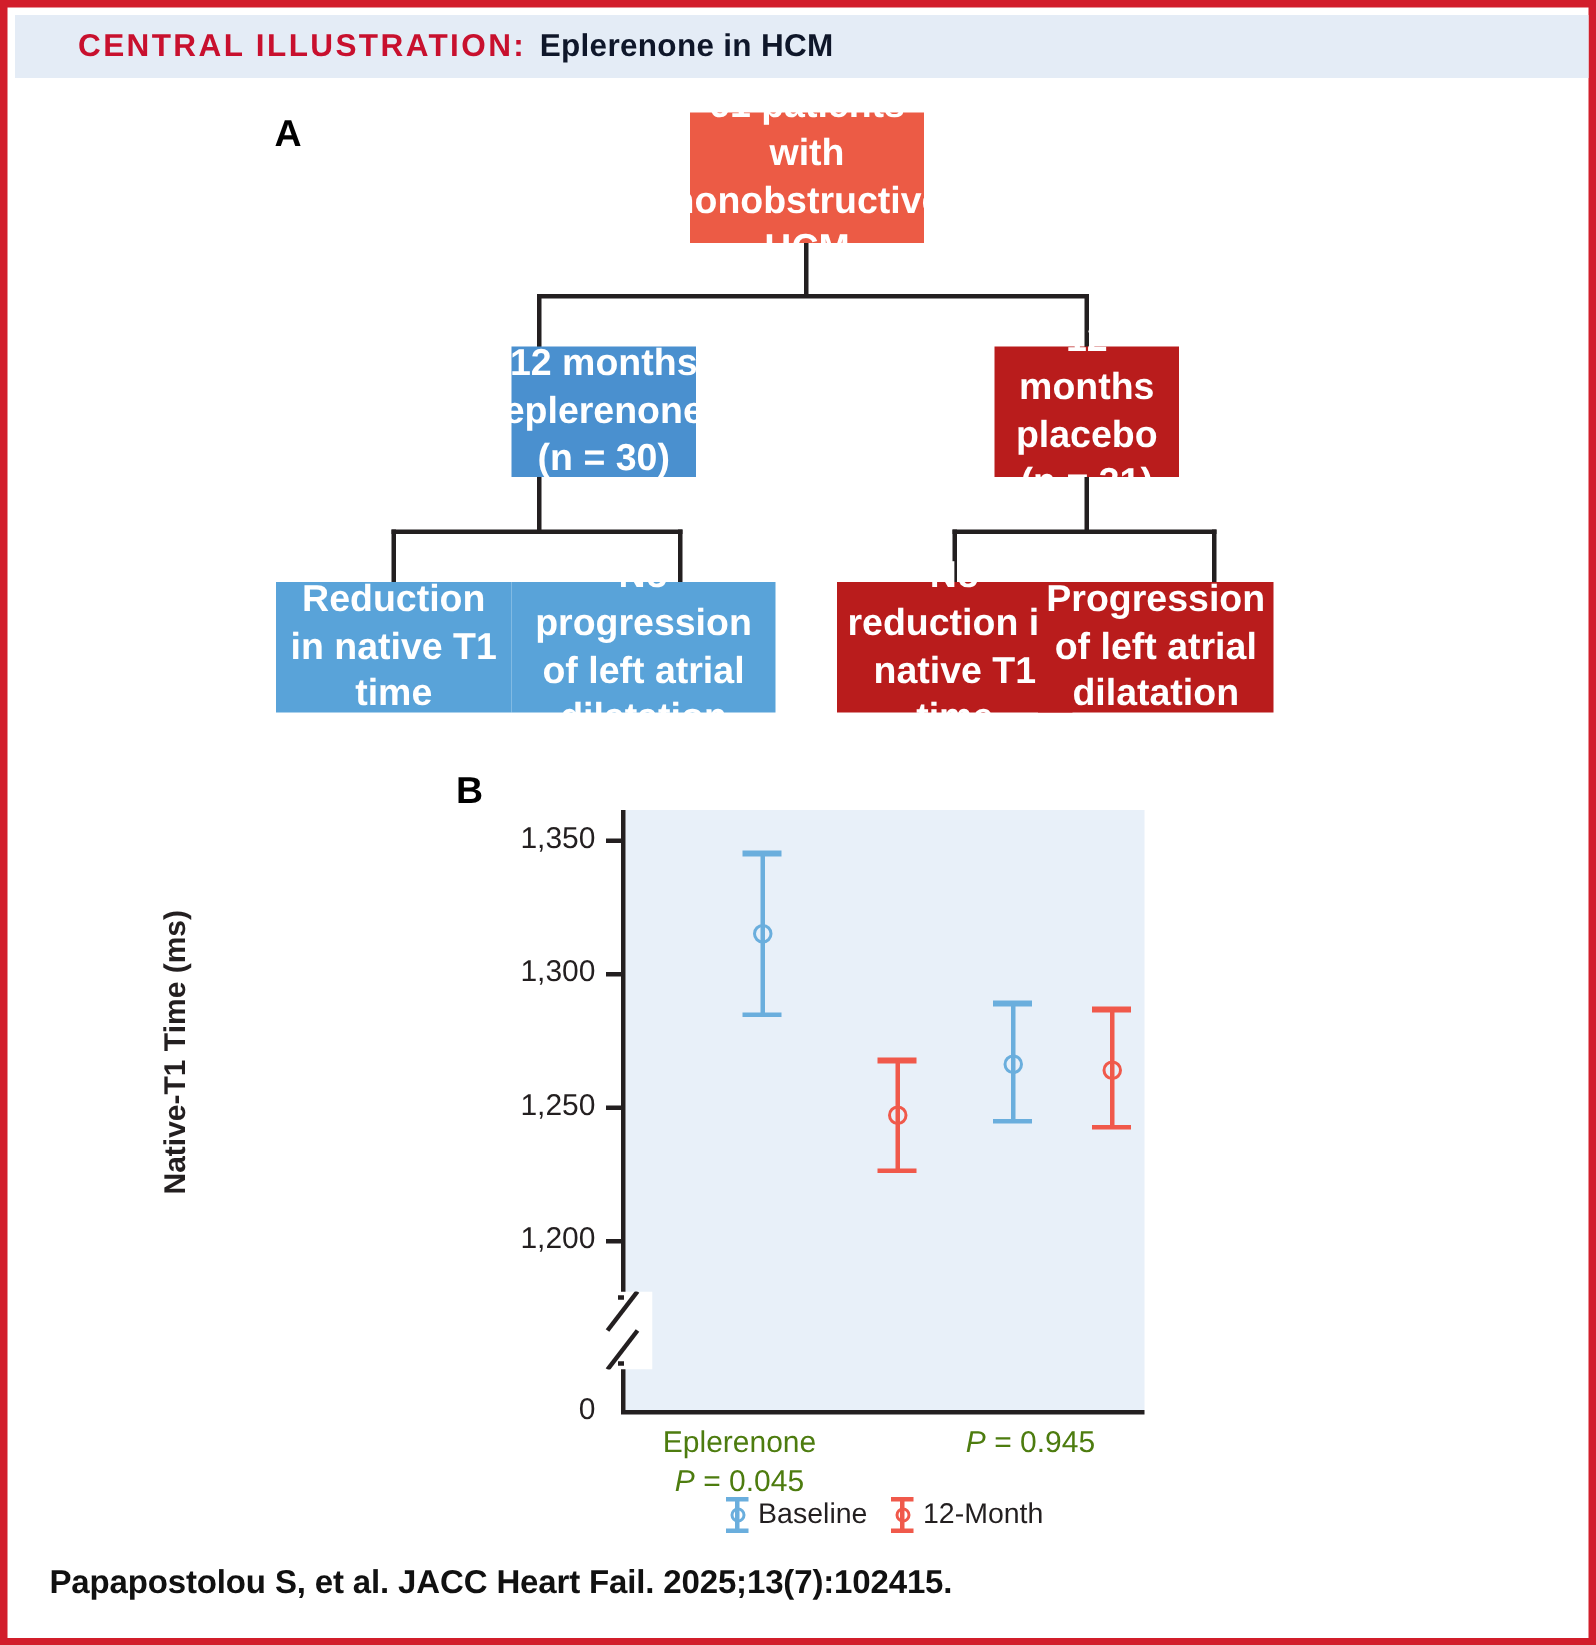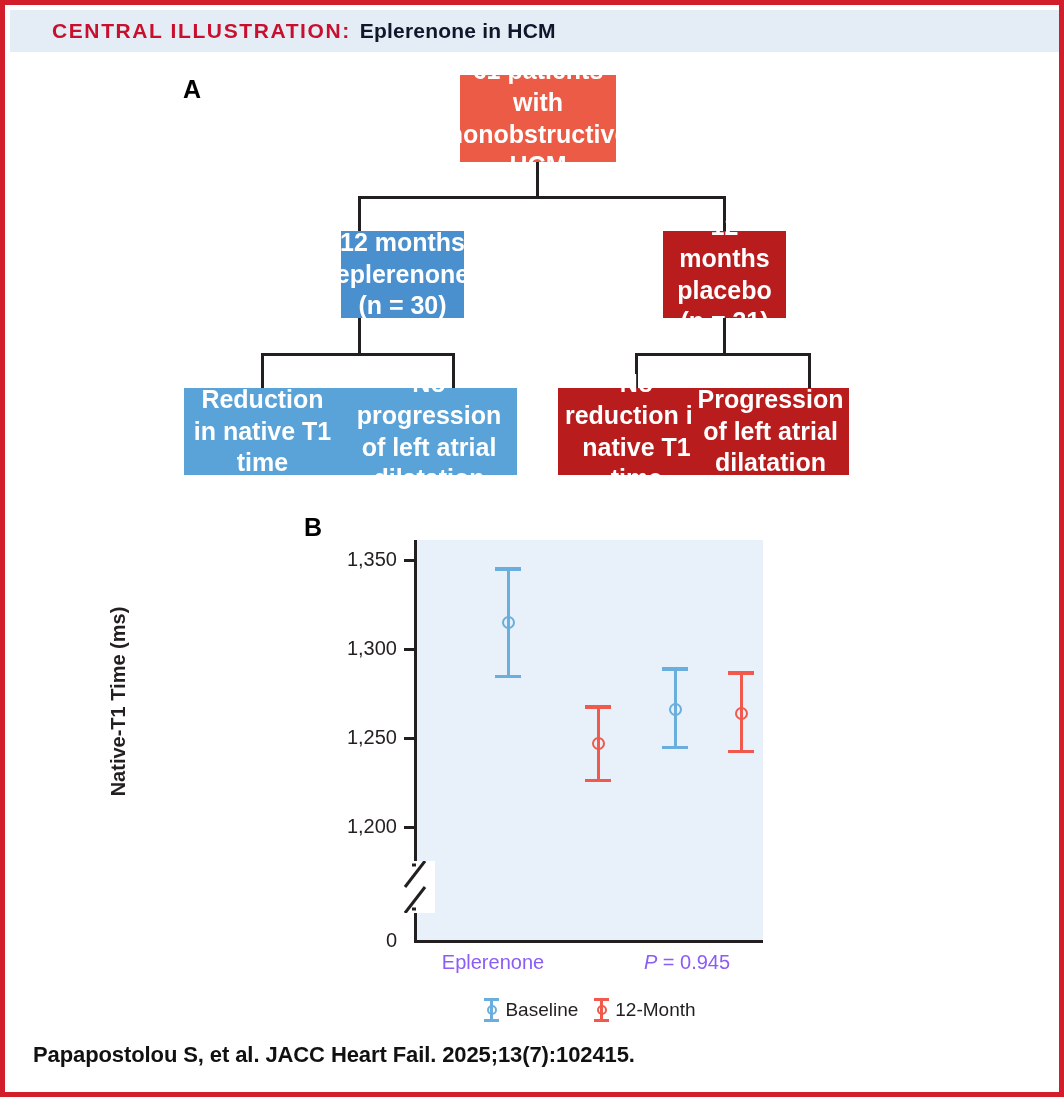--- a/index.html
+++ b/index.html
@@ -146,21 +146,21 @@
   }
   .errbar.blue { color: #6aaedd; }
   .errbar.red  { color: #f0594b; }
   .errbar .stem, .errbar .cap { background: currentColor; }
 
   .xlabel {
     position: absolute;
     text-align: center;
     font-size: 20px;
     line-height: 1.3;
-    color: #8b5cf6;
+    color: #4d7c0f;
   }
   .xlabel .pval i { font-style: italic; }
 
   #legend {
     position: absolute;
     left: 412px; top: 492px;
     width: 346px;
     display: flex;
     align-items: center;
     justify-content: center;
@@ -292,20 +292,21 @@
     <svg id="axis-break" viewBox="0 0 34 52">
       <rect x="0" y="0" width="34" height="52" fill="#ffffff"></rect>
       <line x1="11" y1="4" x2="15" y2="4" stroke="#231f20" stroke-width="3"></line>
       <line x1="11" y1="48" x2="15" y2="48" stroke="#231f20" stroke-width="3"></line>
       <line x1="4" y1="26" x2="24" y2="0" stroke="#231f20" stroke-width="3"></line>
       <line x1="4" y1="52" x2="24" y2="26" stroke="#231f20" stroke-width="3"></line>
     </svg>
 
     <div class="xlabel" style="left:398px; top:444px; width:180px;">
       <div>Eplerenone</div>
+      <div class="pval"><i>P</i> = 0.045</div>
     </div>
     <div class="xlabel" style="left:592px; top:444px; width:180px;">
       <div class="pval"><i>P</i> = 0.945</div>
     </div>
 
     <div id="legend">
       <div class="legend-item">
         <span class="legend-glyph blue">
           <span class="lg-cap top"></span>
             <span class="lg-stem"></span>

